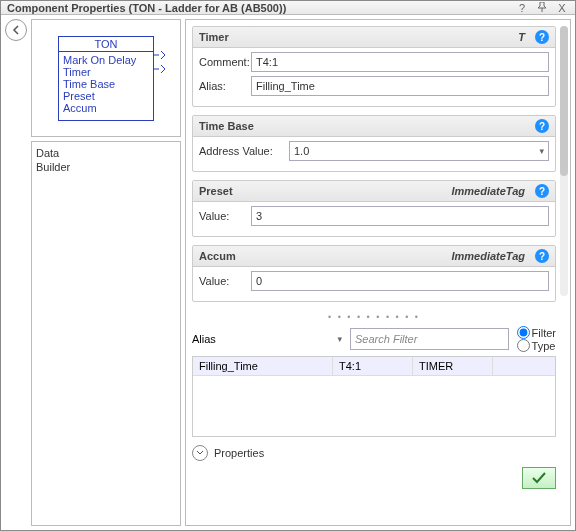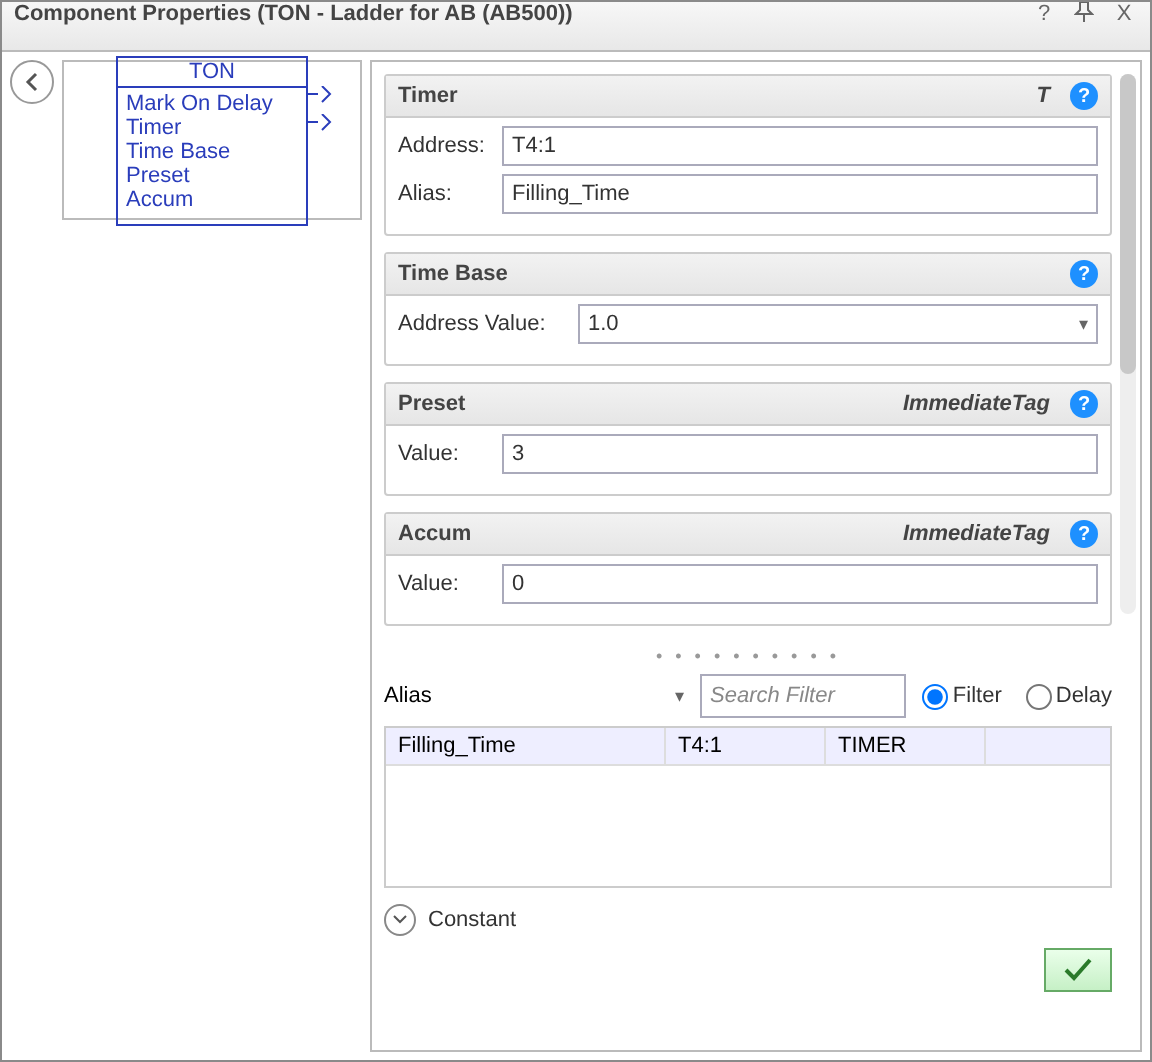--- a/index.html
+++ b/index.html
@@ -1,24 +1,24 @@
 <!DOCTYPE html>
 <html><head>
 <meta charset="utf-8">
 <style>
   * { box-sizing: border-box; font-family: "Segoe UI", Tahoma, sans-serif; font-size: 11px; }
   body { margin:0; background:#fff; }
   .window { width:576px; height:531px; border:1px solid #8a8a8a; display:flex; flex-direction:column; }
-  .titlebar { background: linear-gradient(#f7f7f7,#e8e8e8); border-bottom:1px solid #bbb; height:25px; display:flex; align-items:flex-start; padding:0 6px; color:#444; font-weight:bold; }
+  .titlebar { background: linear-gradient(#f7f7f7,#e8e8e8); border-bottom:1px solid #bbb; height:14px; display:flex; align-items:center; padding:0 6px; color:#444; font-weight:bold; }
   .titlebar .spacer { flex:1; }
   .titlebar .btn { width:14px; text-align:center; color:#666; margin-left:6px; cursor:pointer; font-weight:normal; }
   .body { flex:1; display:flex; padding:4px; gap:4px; min-height:0; }
   .backbtn { width:22px; height:22px; border:1px solid #999; border-radius:50%; display:flex; align-items:center; justify-content:center; color:#555; background:#fff; align-self:flex-start; }
   .leftcol { width:150px; display:flex; flex-direction:column; gap:4px; }
-  .preview { border:1px solid #bbb; height:80px; padding:6px; display:flex; align-items:center; justify-content:center; background:#fff; }
+  .preview { border:1px solid #bbb; height:118px; padding:6px; display:flex; align-items:center; justify-content:center; background:#fff; }
   .tonbox { border:1px solid #2a3dbb; width:96px; font-size:9px; color:#2a3dbb; position:relative; }
   .tonbox .hdr { text-align:center; border-bottom:1px solid #2a3dbb; padding:1px 0; font-weight:normal; }
   .tonbox .rows { padding:2px 4px 6px 4px; line-height:12px; }
   .tonbox .pin { position:absolute; right:-14px; width:14px; height:9px; }
   .pin svg { display:block; }
   .tree { border:1px solid #bbb; flex:1; padding:4px; color:#333; line-height:14px; }
   .rightcol { flex:1; border:1px solid #bbb; position:relative; display:flex; flex-direction:column; padding:6px 14px 6px 6px; min-height:0; }
   .scroll-vtrack { position:absolute; right:2px; top:6px; width:8px; height:270px; background:#eee; border-radius:4px; }
   .scroll-vthumb { position:absolute; left:0; top:0; width:8px; height:150px; background:#c8c8c8; border-radius:4px; }
   .section { border:1px solid #ccc; border-radius:2px; margin-bottom:8px; background:#fff; }
@@ -30,21 +30,21 @@
   .row { display:flex; align-items:center; margin-bottom:4px; }
   .row label { width:90px; text-align:left; color:#333; }
   .row.addr label { width:52px; }
   .row input[type=text], .row .select { flex:1; border:1px solid #aab; background:#fff; padding:2px 4px; height:20px; color:#333; }
   .select { display:flex; align-items:center; justify-content:space-between;text-align:center; }
   .select .caret { color:#666; font-size:9px; }
   .divider-dots { text-align:center; color:#999; letter-spacing:2px; margin:2px 0 4px 0; font-size:9px; }
   .filterbar { display:flex; align-items:center; gap:8px; margin-bottom:4px; }
   .filterbar .select { width:150px; flex:none; }
   .searchbox { flex:1; border:1px solid #aab; height:22px; display:flex; align-items:center; padding:0 4px; color:#888; font-style:italic; }
-  .radiogrp { display:flex; flex-direction:row; font-size:10px; color:#333;gap:12px; }
+  .radiogrp { display:flex; flex-direction:column; font-size:10px; color:#333; }
   .radiogrp label { display:flex; align-items:center; gap:2px; }
   .radiogrp input { margin:0; }
   .grid { border:1px solid #ccc; }
   .grid .hdr { display:flex; background:linear-gradient(#f4f4f4,#e8e8e8); border-bottom:1px solid #ccc; }
   .grid .hdr div, .grid .gr div { padding:3px 6px; border-right:1px solid #ddd; }
   .grid .gr { display:flex; background:#eef; border-bottom:1px solid #ddd; }
   .c1{width:140px}.c2{width:80px}.c3{width:80px}.c4{flex:1;border-right:none!important}
   .grid .body { height:60px; background:#fff; }
   .regrow { display:flex; align-items:center; gap:6px; margin-top:8px; color:#333; }
   .circle { width:16px; height:16px; border:1px solid #888; border-radius:50%; display:flex; align-items:center; justify-content:center; font-size:9px; background:#fff; }
@@ -92,37 +92,41 @@
                 <path d="M0 4h6m2-4l4 4-4 4" stroke="#2a3dbb" fill="none"></path>
               </svg>
             </div>
           <div class="pin" style="top:28px">
               <svg width="14" height="9">
                 <path d="M0 4h6m2-4l4 4-4 4" stroke="#2a3dbb" fill="none"></path>
               </svg>
             </div>
         </div>
       </div>
+      <div class="tree">
+        <div>Data</div>
+        <div>Builder</div>
+      </div>
     </div>
 
     <div class="rightcol">
       <div class="scroll-vtrack">
           <div class="scroll-vthumb"></div>
         </div>
 
       <div class="section">
         <div class="section-hdr">
           <span>Timer</span>
           <span class="grow"></span>
           <span class="tag">T</span>
           <span class="helpdot">?</span>
         </div>
         <div class="section-body">
           <div class="row addr">
-            <label>Address:</label>
+            <label>Comment:</label>
             <input type="text" value="T4:1" style="">
           </div>
           <div class="row addr">
             <label>Alias:</label>
             <input type="text" value="Filling_Time" style="">
           </div>
         </div>
       </div>
 
       <div class="section">
@@ -182,42 +186,42 @@
         <div class="searchbox">
           <span>Search Filter</span>
         </div>
         <div class="radiogrp">
           <label>
               <input type="radio" checked="" style="">
               <span>Filter</span>
             </label>
           <label>
               <input type="radio" style="">
-              <span>Delay</span>
+              <span>Type</span>
             </label>
         </div>
       </div>
 
       <div class="grid">
         <div class="gr">
           <div class="c1">Filling_Time</div>
           <div class="c2">T4:1</div>
           <div class="c3">TIMER</div>
           <div class="c4"></div>
         </div>
         <div class="body"></div>
       </div>
 
       <div class="regrow">
         <span class="circle">
           <svg width="8" height="8" viewBox="0 0 8 8">
               <path d="M1 2l3 3 3-3" stroke="#555" fill="none"></path>
             </svg>
         </span>
-        <span>Constant</span>
+        <span>Properties</span>
       </div>
 
       <div class="footer">
         <div class="okbtn">
           <svg width="16" height="12" viewBox="0 0 16 12">
               <path d="M2 6l4 4 8-9" stroke="#2a7a2a" stroke-width="2" fill="none"></path>
             </svg>
         </div>
       </div>
 

